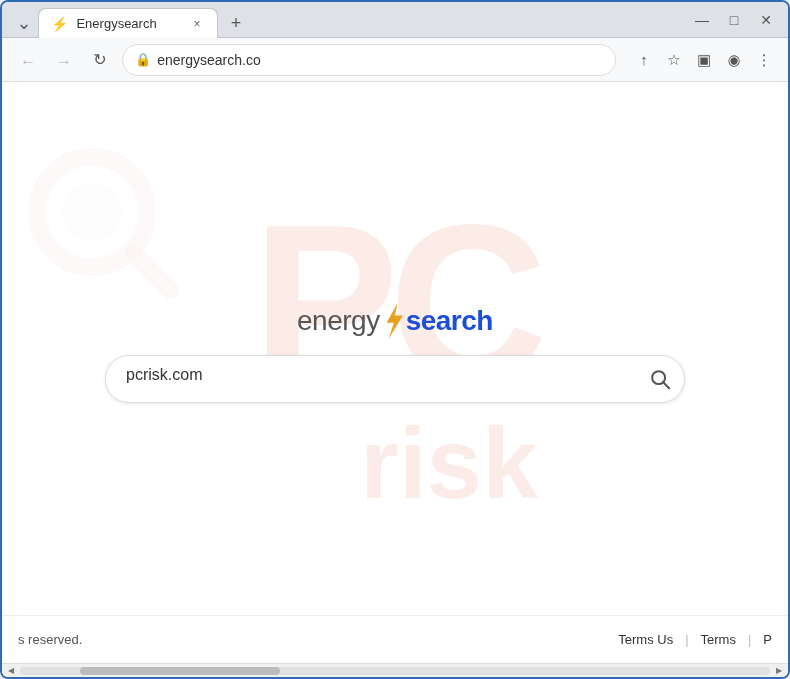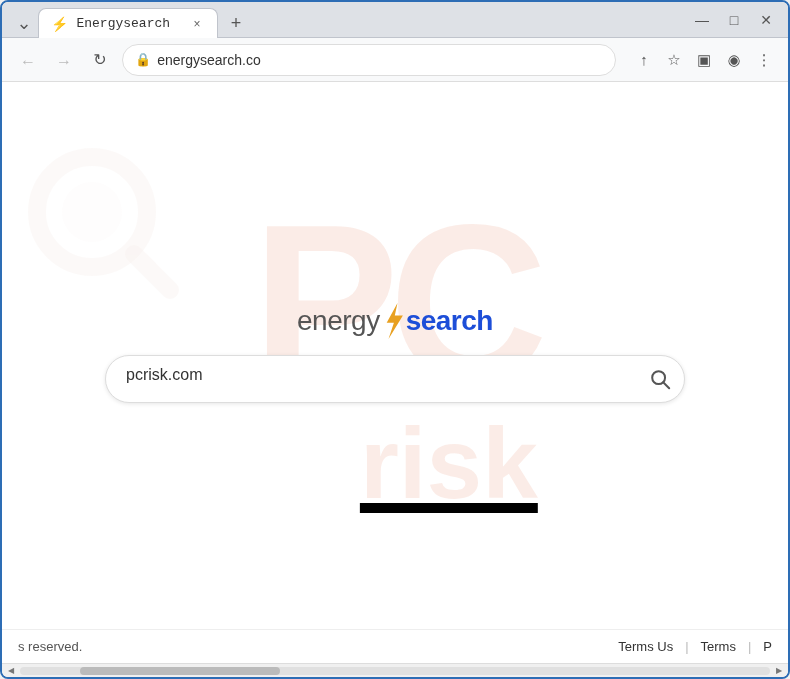--- a/index.html
+++ b/index.html
@@ -54,21 +54,20 @@
 
     .tab-favicon {
       font-size: 14px;
     }
 
     .tab-title {
       flex: 1;
       overflow: hidden;
       text-overflow: ellipsis;
       white-space: nowrap;
-      font-family: Liberation Mono, monospace;
     }
 
     .tab-close {
       width: 16px;
       height: 16px;
       border-radius: 50%;
       display: flex;
       align-items: center;
       justify-content: center;
       font-size: 12px;
@@ -282,21 +281,21 @@
       align-items: center;
       justify-content: center;
     }
 
     
     .footer {
       position: absolute;
       bottom: 0;
       left: 0;
       right: 0;
-      height: 34px;
+      height: 48px;
       background: #fff;
       border-top: 1px solid #eee;
       display: flex;
       align-items: center;
       padding: 0 16px;
       font-size: 13px;
       color: #555;
       z-index: 2;
     }
 
@@ -407,21 +406,21 @@
     <div class="watermark">
 
       <svg class="watermark-magnifier" viewBox="0 0 160 160" xmlns="http://www.w3.org/2000/svg">
         <circle cx="70" cy="70" r="55" fill="none" stroke="rgba(200,150,130,0.35)" stroke-width="18"></circle>
         <line x1="112" y1="112" x2="148" y2="148" stroke="rgba(200,150,130,0.35)" stroke-width="18" stroke-linecap="round"></line>
         <circle cx="70" cy="70" r="30" fill="rgba(200,150,130,0.12)"></circle>
       </svg>
 
       <div style="display:flex; flex-direction:column; align-items:flex-end; margin-top: -40px;">
         <div class="watermark-pc">PC</div>
-        <div style="display:flex;text-decoration:underline;">
+        <div style="display:flex;">
           <div class="watermark-risk">risk</div>
         </div>
       </div>
     </div>
 
     <div class="main-content">
 
       <div class="logo-area">
         <span class="logo-text-energy">energy</span>
 

